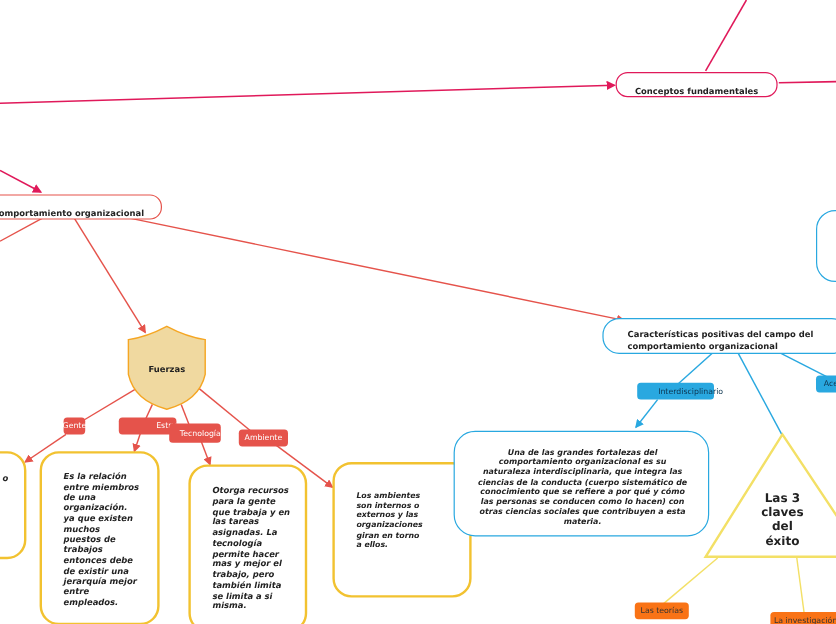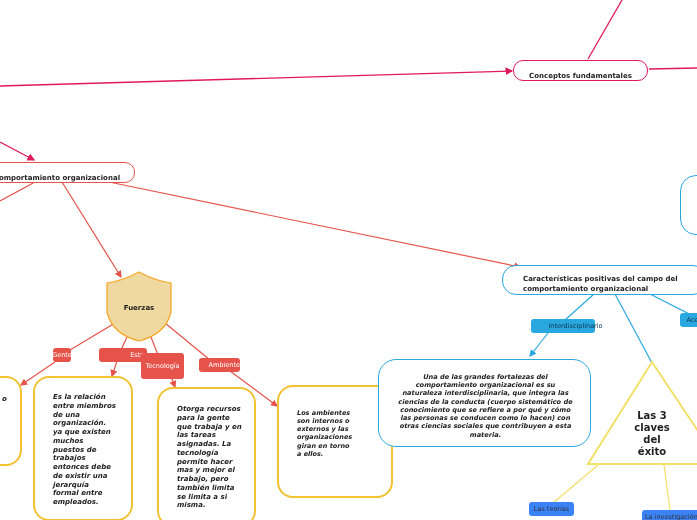--- a/index.html
+++ b/index.html
@@ -6,21 +6,21 @@
   body { width:697px; height:520px; position:relative; overflow:hidden; background:#ffffff;
          font-family:"DejaVu Sans", sans-serif; }
   svg.links { position:absolute; left:0; top:0; width:697px; height:520px; }
   .node { position:absolute; box-sizing:border-box; background:#fff; display:flex; align-items:flex-end;
           justify-content:center; color:#222; font-weight:bold; }
   .pill { border-radius:10px; font-size:7px; }
   .tag { position:absolute; box-sizing:border-box; font-size:6.5px; color:#fff; border-radius:3px;
          display:flex; align-items:center; justify-content:center; }
   .tag.red { background:#e5534b; }
   .tag.blue { background:#29a8e0; color:#0d3550; }
-  .tag.yellow { background:#3b82f6; color:#333; }
+  .tag.yellow { background:#f97316; color:#333; }
   .card { position:absolute; box-sizing:border-box; border-radius:16px; background:#fff;
           font-size:7px; font-weight:bold; color:#222; line-height:1.25;font-style:italic; }
   .card.y { border:2px solid #f2c230; }
   .card.b { border:1.5px solid #29a8e0; }
   .card .txt { position:absolute; }
 </style>
 </head>
 <body>
 
 <svg class="links" viewBox="0 0 697 520">
@@ -87,44 +87,44 @@
 </div>
 
 <div class="card b" style="left:680px;top:175px;width:40px;height:60px;"></div>
 
 <div class="tag red" style="left:53px;top:348px;width:18px;height:14px;">
     <span>Gente</span>
   </div>
 <div class="tag red" style="left:99px;top:348px;width:42px;height:14px;padding-left:48px;">
     <span>Estructura</span>
   </div>
-<div class="tag red" style="left:141px;top:353px;width:43px;height:26px;">
+<div class="tag red" style="left:141px;top:353px;width:43px;height:16px;justify-content:flex-end;">
     <span>Tecnología</span>
   </div>
-<div class="tag red" style="left:199px;top:358px;width:41px;height:14px;justify-content:flex-end;">
+<div class="tag red" style="left:199px;top:358px;width:41px;height:14px;">
     <span>Ambiente</span>
   </div>
 <div class="tag blue" style="left:531px;top:319px;width:64px;height:14px;padding-left:25px;">
     <span>Interdisciplinario</span>
   </div>
 <div class="tag blue" style="left:680px;top:313px;width:25px;height:14px;">
     <span>Ace</span>
   </div>
 <div class="tag yellow" style="left:529px;top:502px;width:45px;height:14px;">
     <span>Las teorías</span>
   </div>
 <div class="tag yellow" style="left:642px;top:510px;width:65px;height:14px;justify-content:flex-start;padding-left:3px;">
     <span>La investigación</span>
   </div>
 
 <div class="card y" style="left:-20px;top:376px;width:42px;height:90px;">
   <span class="txt" style="left:20px;top:17px;">o</span>
 </div>
 <div class="card y" style="left:33px;top:376px;width:100px;height:145px;">
-  <span class="txt" style="left:18px;top:15px;width:64px;">Es la relación entre miembros de una organización. ya que existen muchos puestos de trabajos entonces debe de existir una jerarquía formal entre empleados.</span>
+  <span class="txt" style="left:18px;top:15px;width:64px;">Es la relación entre miembros de una organización. ya que existen muchos puestos de trabajos entonces debe de existir una jerarquía mejor entre empleados.</span>
 </div>
 <div class="card y" style="left:157px;top:387px;width:99px;height:140px;">
   <span class="txt" style="left:18px;top:16px;width:68px;">Otorga recursos para la gente que trabaja y en las tareas asignadas. La tecnología permite hacer mas y mejor el trabajo, pero también limita se limita a si misma.</span>
 </div>
 <div class="card y" style="left:277px;top:385px;width:116px;height:113px;">
   <span class="txt" style="left:18px;top:22px;width:54px;font-size:6.5px;">Los ambientes son internos o externos y las organizaciones giran en torno a ellos.</span>
 </div>
 <div class="card b" style="left:378px;top:359px;width:213px;height:88px;border-radius:18px;">
   <span class="txt" style="left:18px;top:13px;width:177px;text-align:center;font-size:6.6px;">Una de las grandes fortalezas del comportamiento organizacional es su naturaleza interdisciplinaria, que integra las ciencias de la conducta (cuerpo sistemático de conocimiento que se refiere a por qué y cómo las personas se conducen como lo hacen) con otras ciencias sociales que contribuyen a esta materia.</span>
 </div>

